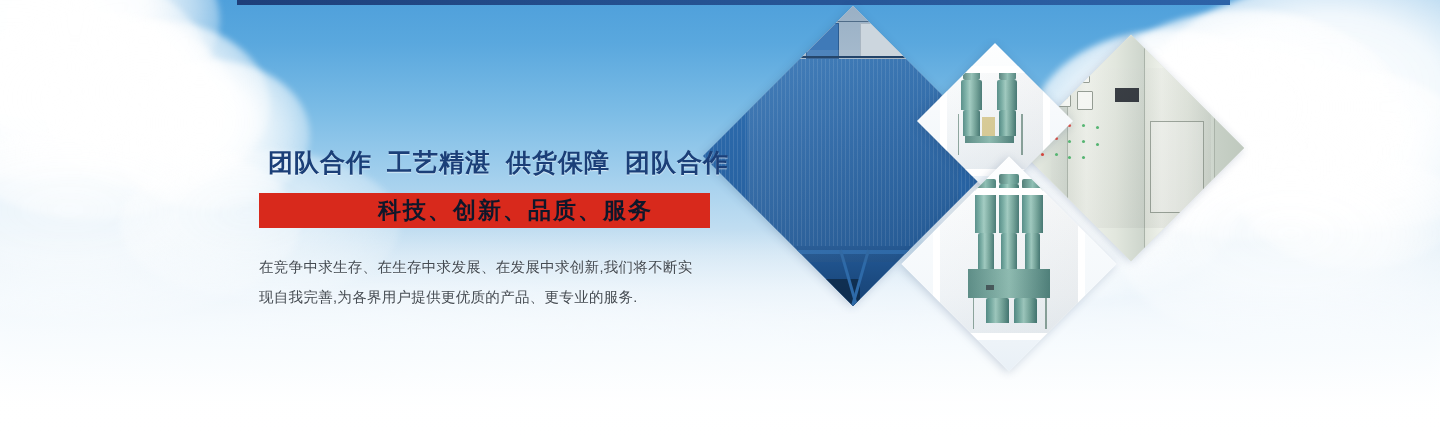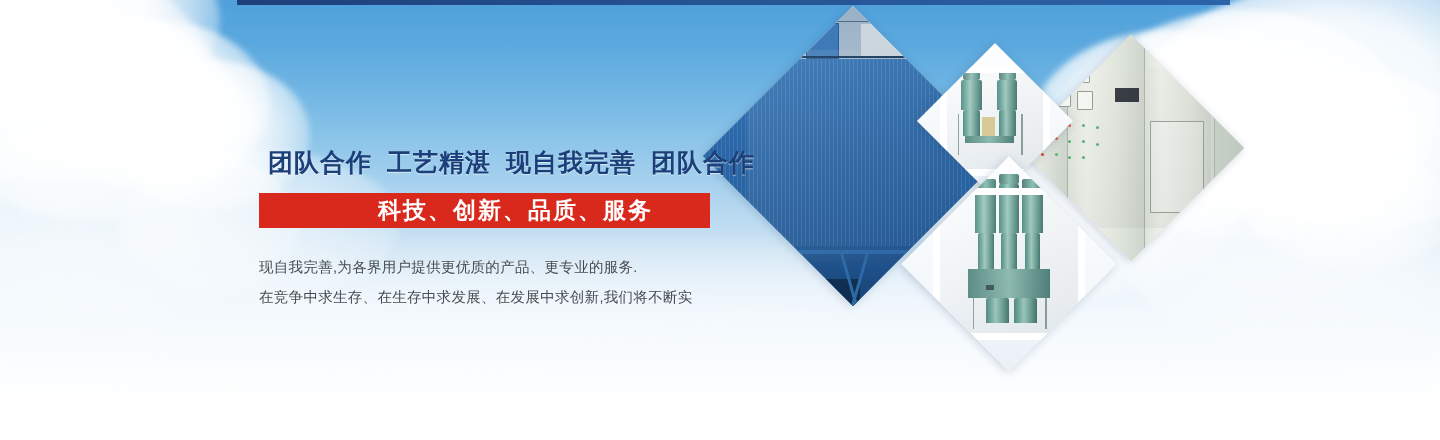--- a/index.html
+++ b/index.html
@@ -113,21 +113,21 @@
   .headline span { margin-right:15px; }
   .headline span:last-child { margin-right:8px; }
 
   .redbar {
     margin-top:18px;
     width:451px; height:35px;
     background:#d8291c;
     display:flex; align-items:center; justify-content:center;
   }
   .redbar-text {
-    color:#ffffff;
+    color:#0f172a;
     font-size:23px;
     font-weight:bold;
     letter-spacing:2px;
     line-height:1;
     white-space:nowrap;
     padding-left:62px;
   }
 
   .para {
     margin-top:24px;
@@ -392,27 +392,27 @@
   </div>
 
   <div class="haze-wisp"></div>
   <div class="haze"></div>
 
   <div class="top-rule"></div>
 
   <div class="copy">
 
     <div class="headline">
-      <span>团队合作</span><span>工艺精湛</span><span>现自我完善</span><span>团队合作</span>
+      <span>团队合作</span><span>工艺精湛</span><span>供货保障</span><span>团队合作</span>
     </div>
 
     <div class="redbar">
       <div class="redbar-text">科技、创新、品质、服务</div>
     </div>
 
     <div class="para">
+      <div>在竞争中求生存、在生存中求发展、在发展中求创新,我们将不断实</div>
       <div>现自我完善,为各界用户提供更优质的产品、更专业的服务.</div>
-      <div>在竞争中求生存、在生存中求发展、在发展中求创新,我们将不断实</div>
     </div>
 
   </div>
 
 </div>
 
 </body></html>

